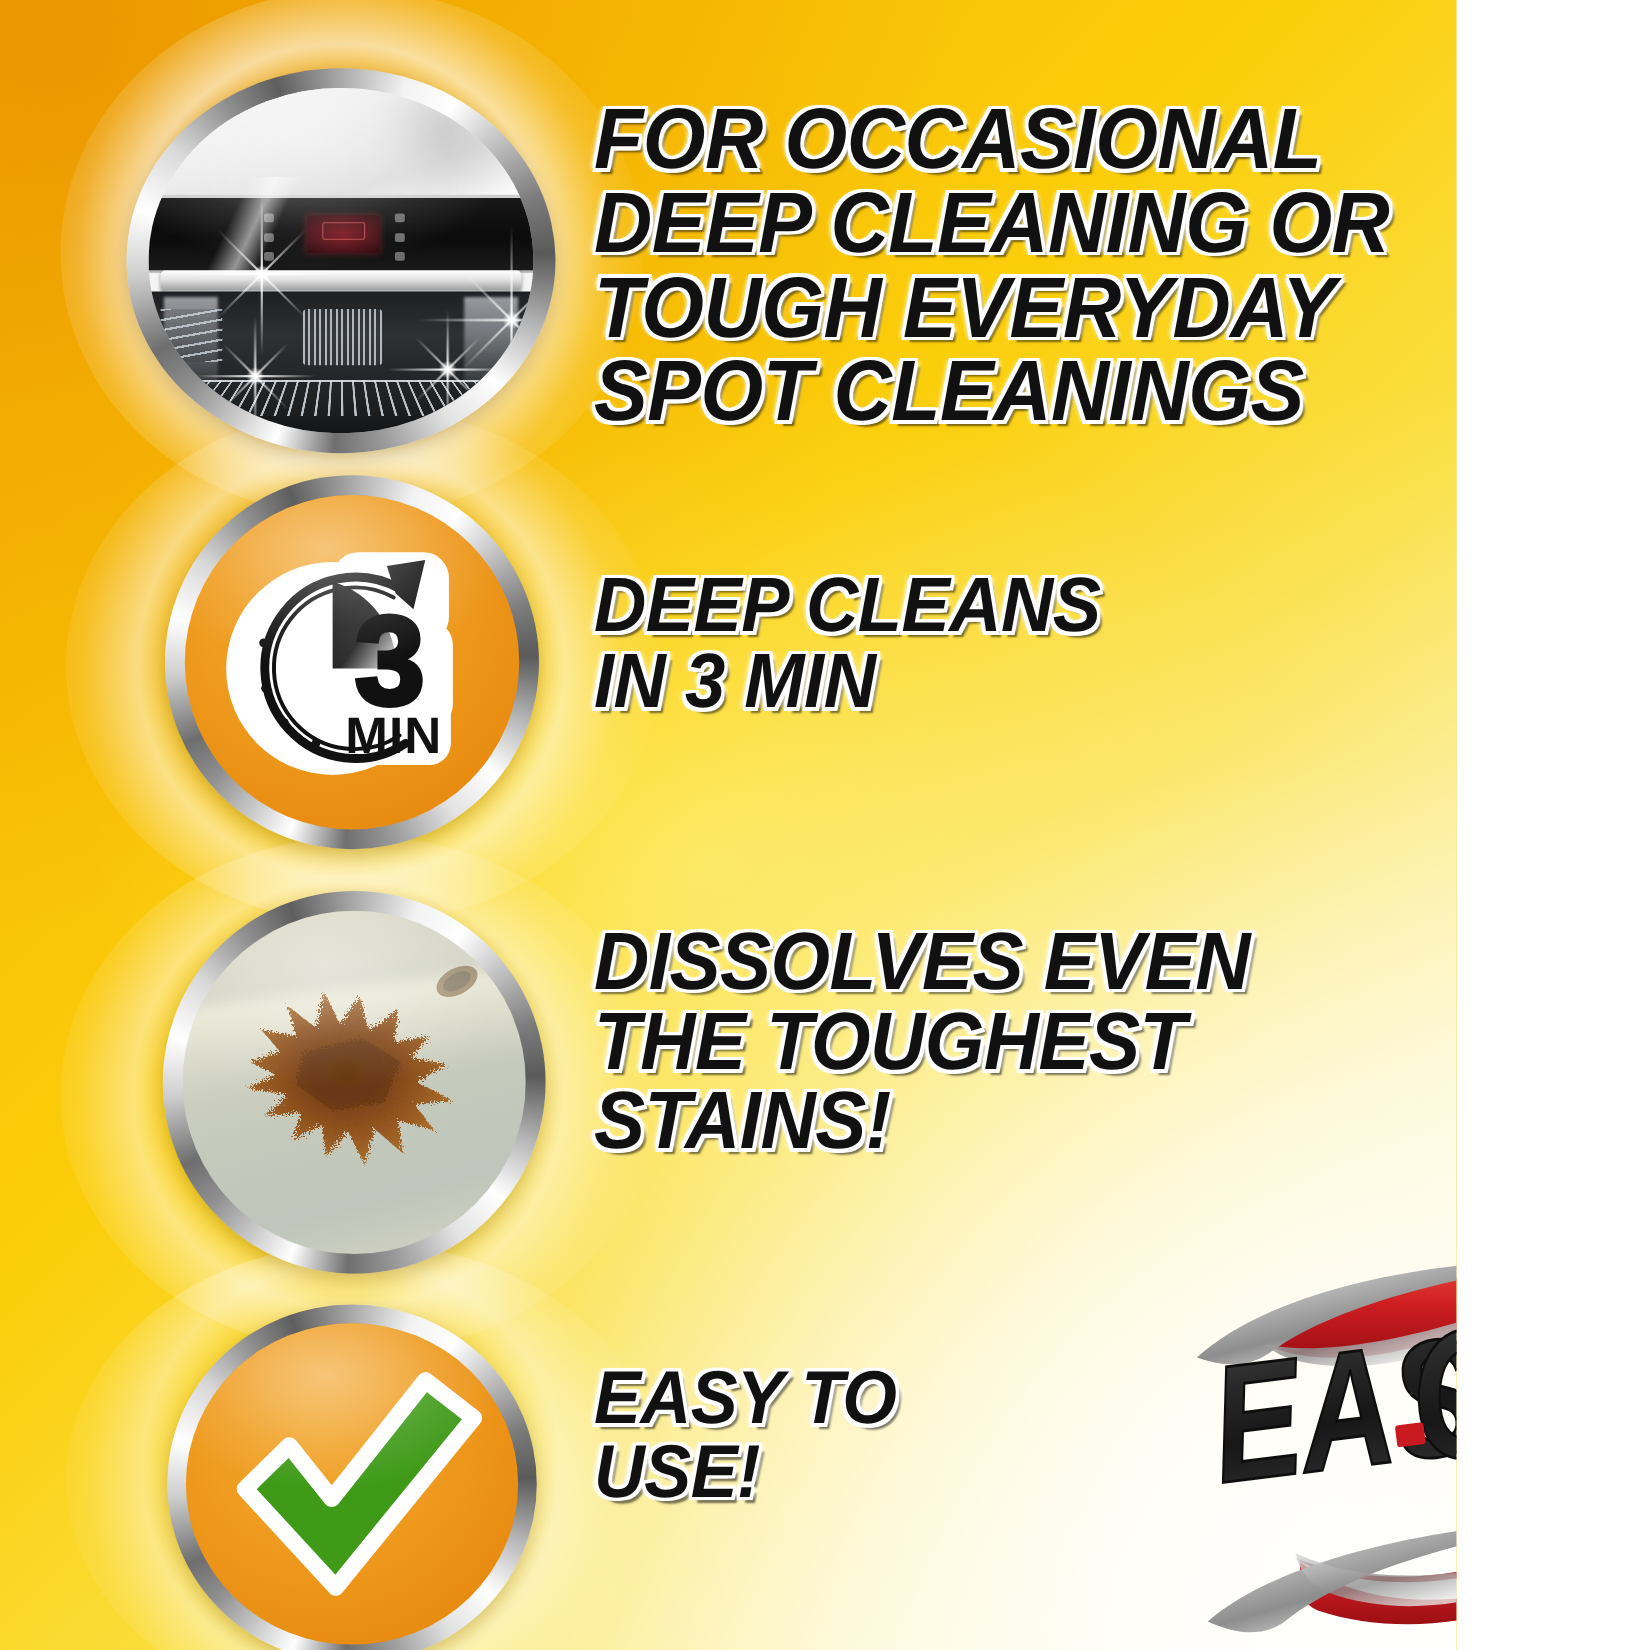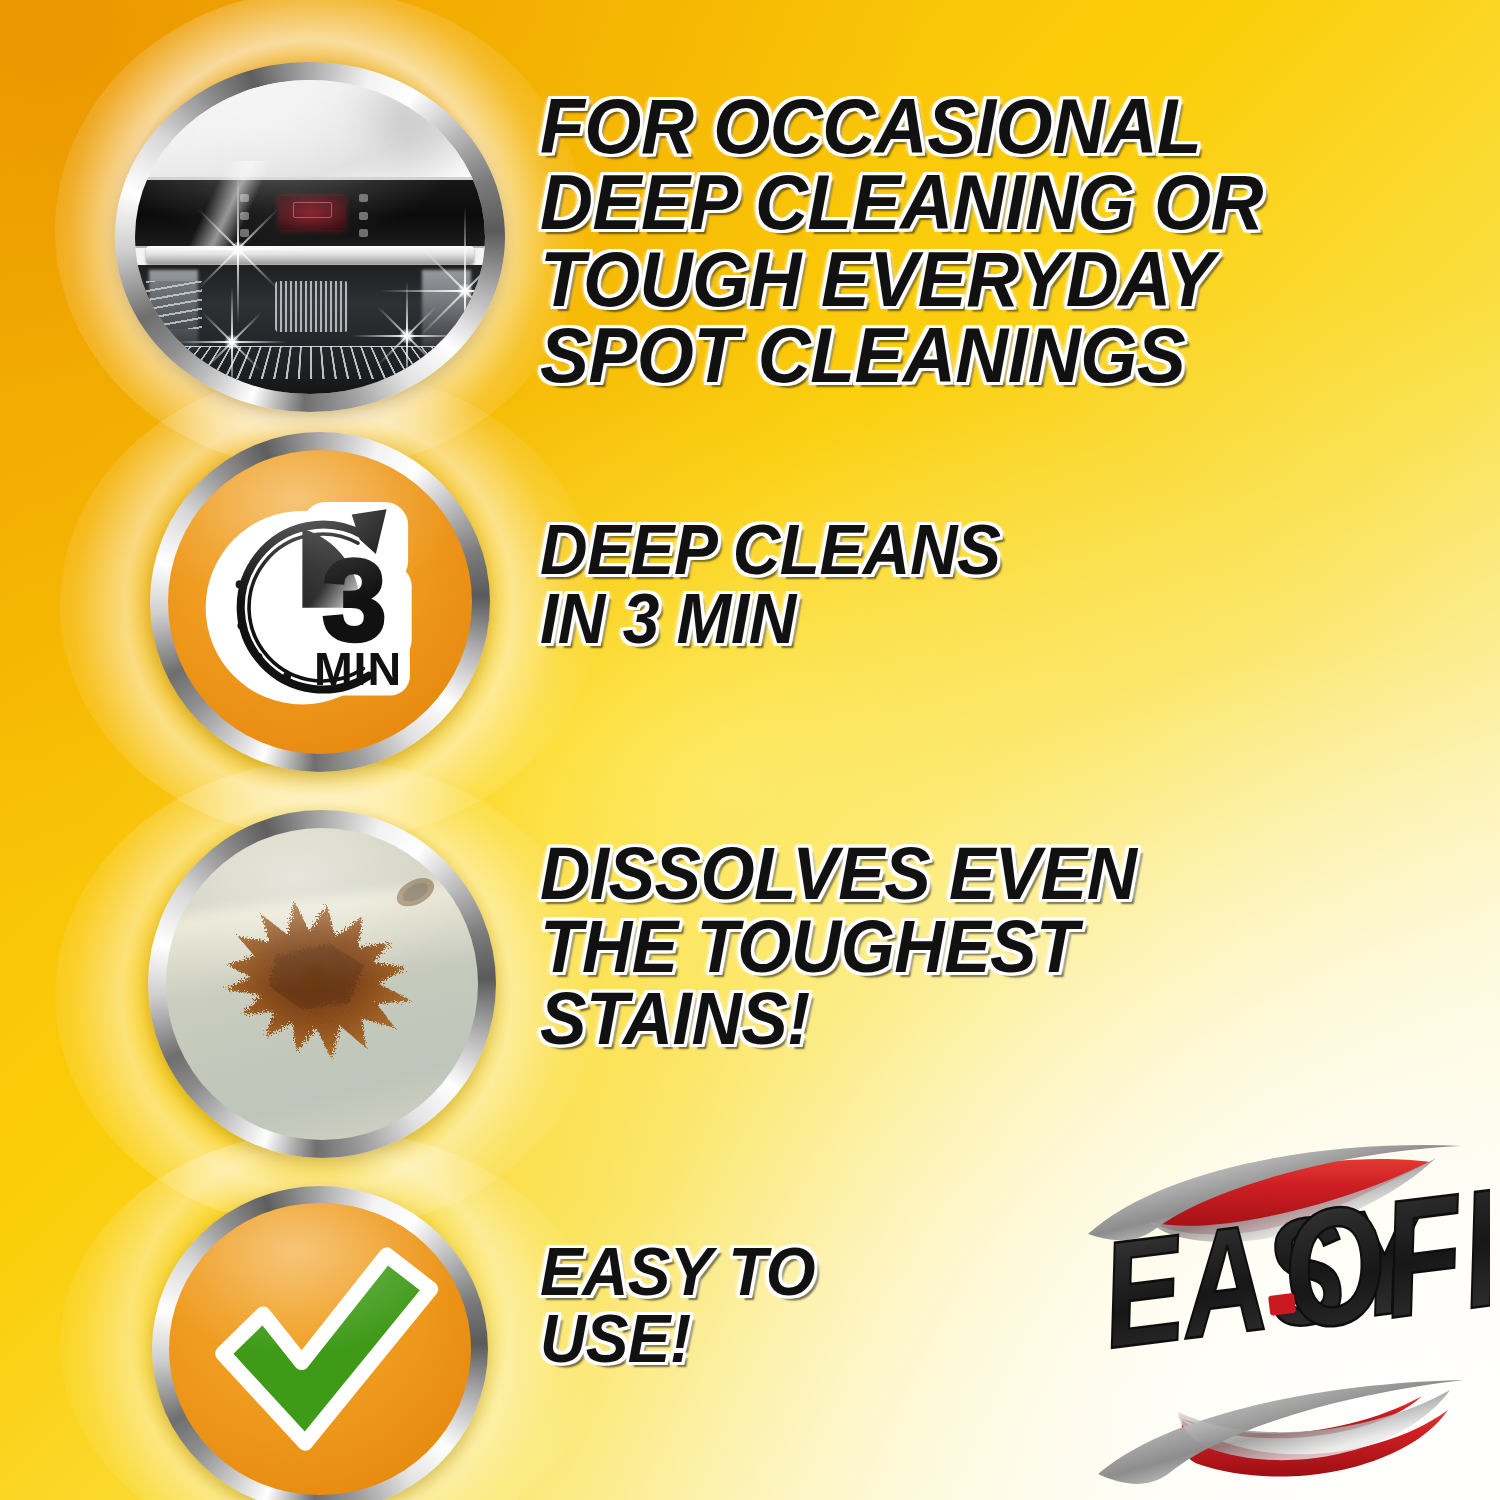--- a/index.html
+++ b/index.html
@@ -1,21 +1,21 @@
 <!DOCTYPE html>
 <html><head>
 <meta charset="utf-8">
 <style>
   html,body{margin:0;padding:0;}
   body{
     width:1500px;height:1500px;overflow:hidden;
     font-family:"Liberation Sans","DejaVu Sans",sans-serif;
   }
   #stage{
-    position:relative;width:1500px;height:1500px;overflow:hidden;
+    position:relative;width:1324px;height:1500px;overflow:hidden;
     background:#FBC403;
   }
   
   .bg-layer{position:absolute;inset:0;}
   .bg-base{
     background:linear-gradient(135deg,#F3A701 0%,#F8BE04 22%,#FBCE0B 42%,#FAE046 62%,#FDF3B4 82%,#FEFCF0 100%);
   }
   .bg-radial{
     background:radial-gradient(circle at 92% 96%, rgba(255,255,255,0.97) 0%, rgba(255,255,255,0.86) 11%, rgba(255,255,255,0.55) 25%, rgba(255,255,255,0.18) 40%, rgba(255,255,255,0) 58%);
   }

